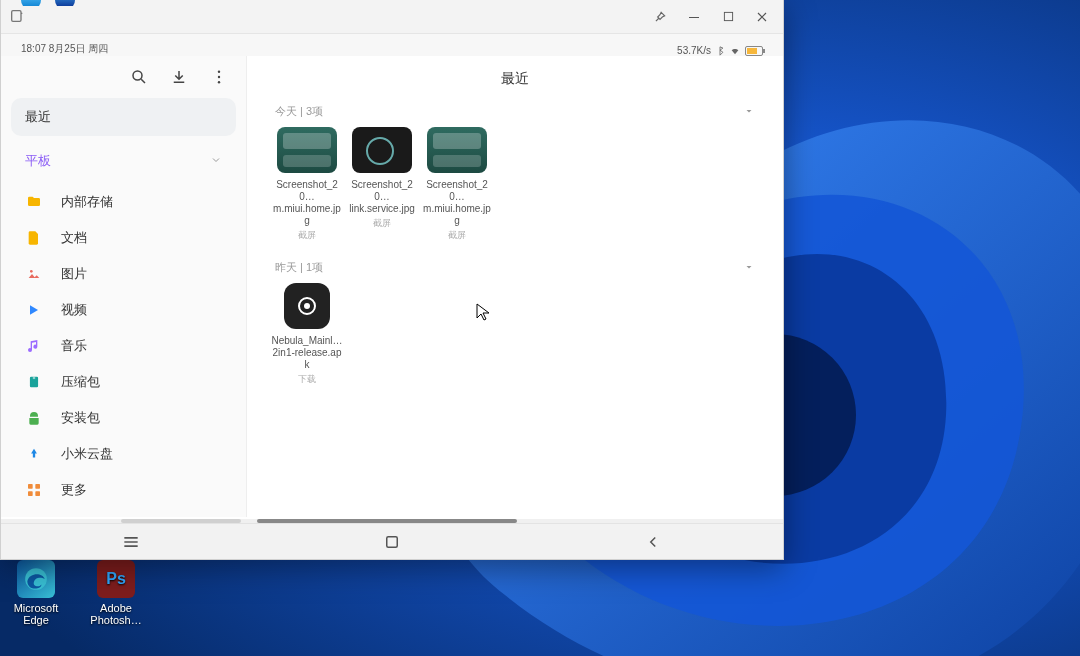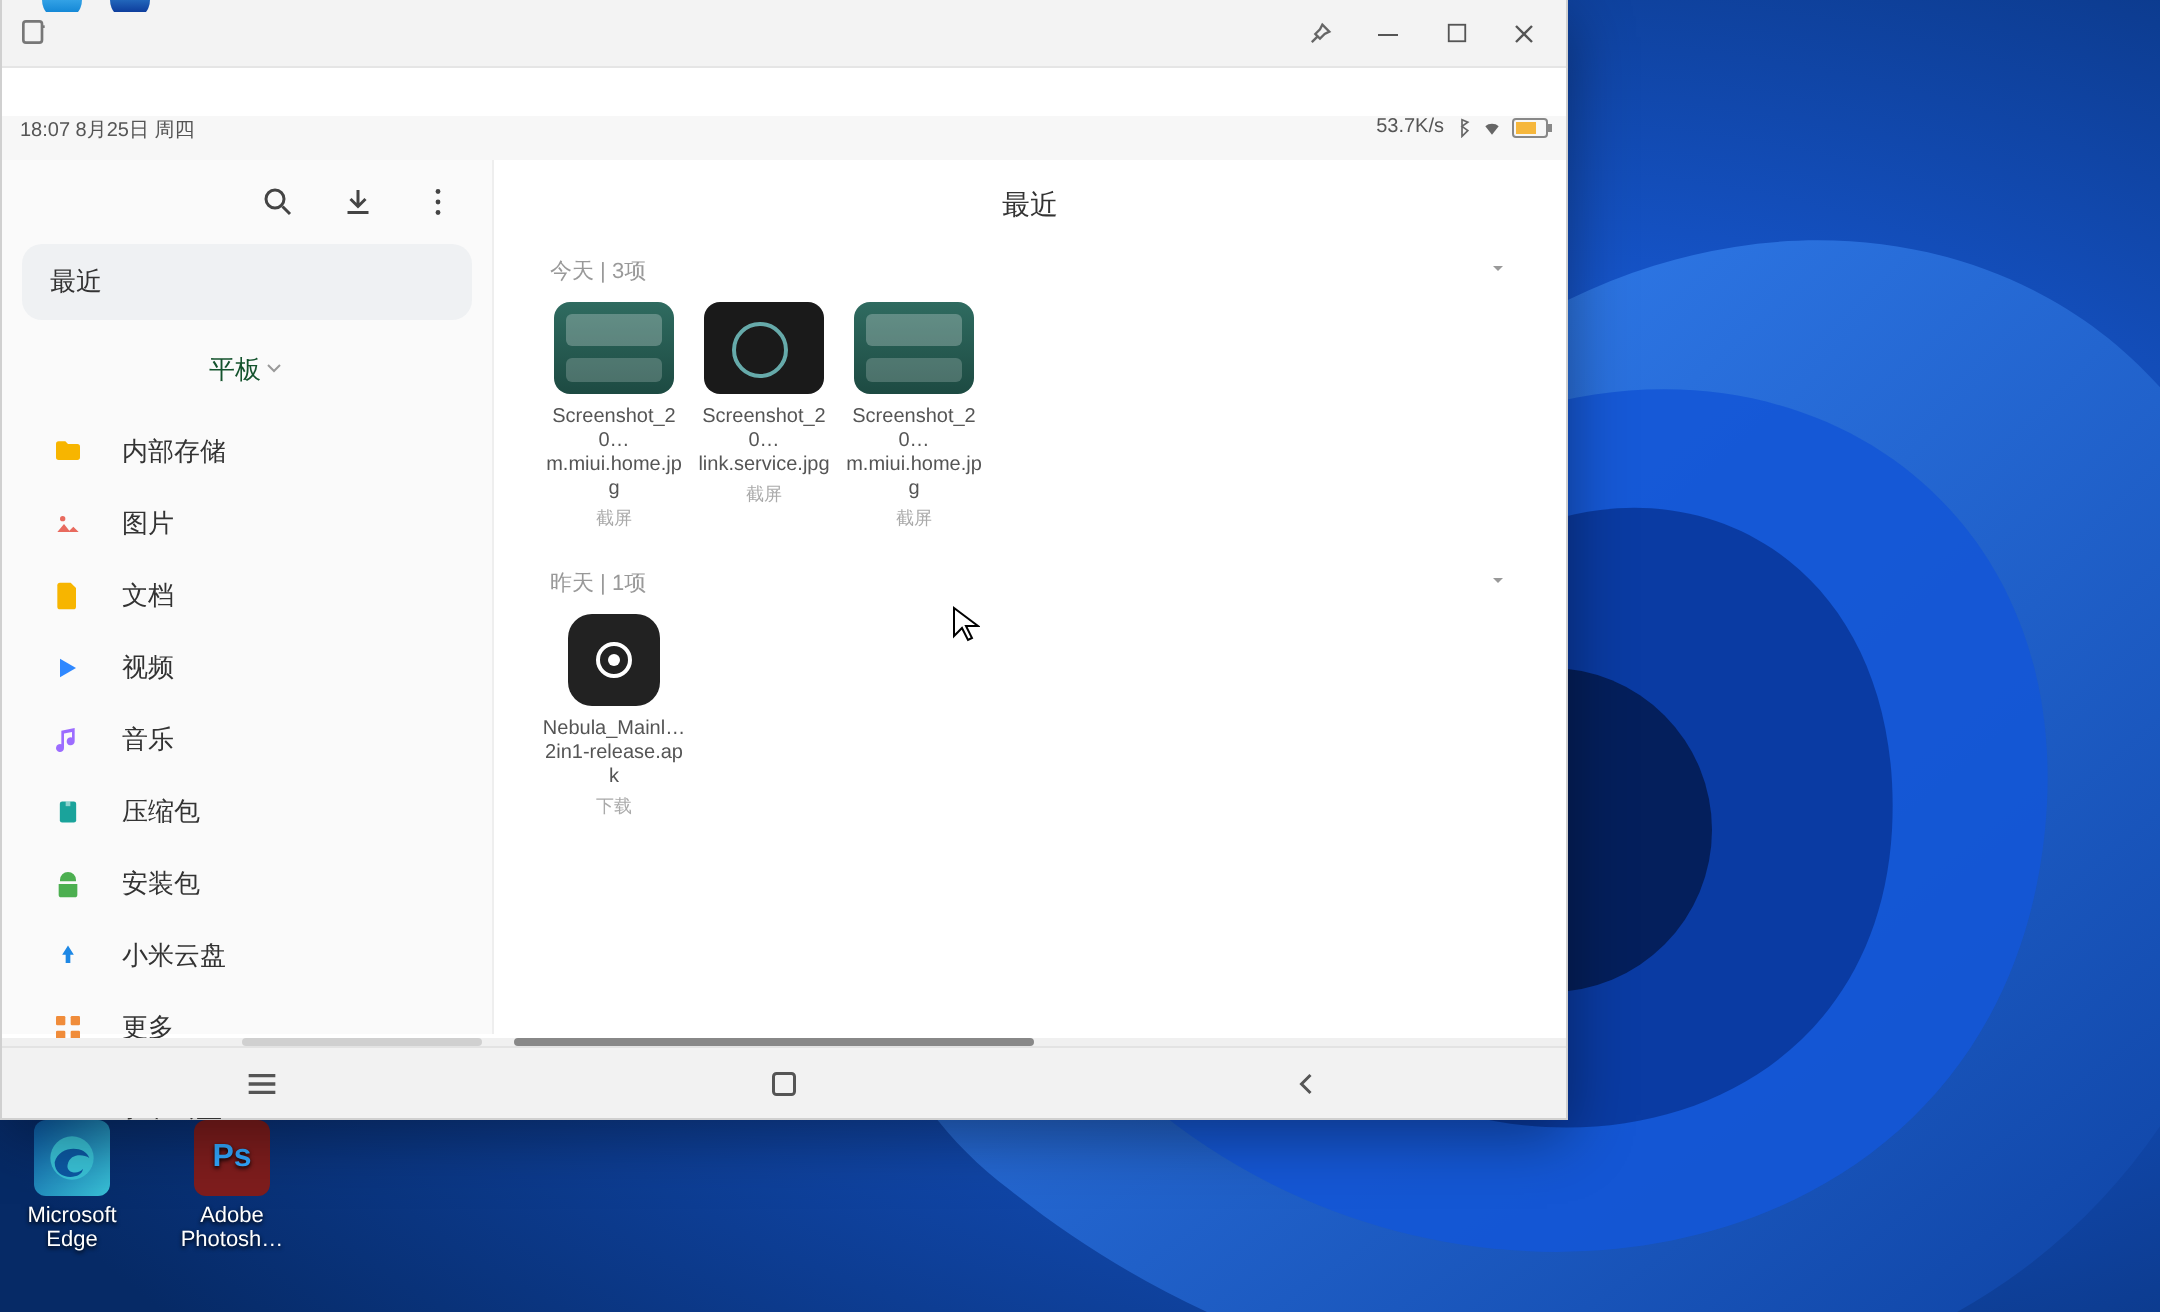--- a/index.html
+++ b/index.html
@@ -13,32 +13,32 @@
   .edge-glyph { background:linear-gradient(135deg,#0c59a4,#39c2d7); }
   .ps-glyph { background:#7f1d1d; color:#31a8ff; font-size:16px; font-weight:600; }
 
   .window { position:absolute; left:0; top:0; width:784px; height:560px; background:#fff; box-shadow:0 8px 30px rgba(0,0,0,.4); z-index:5; display:flex; flex-direction:column; border:1px solid #d0d0d0; border-top:none; }
   .titlebar { height:34px; background:#f3f3f3; display:flex; align-items:center; justify-content:space-between; padding:0 4px 0 8px; border-bottom:1px solid #e5e5e5; }
   .tb-left { display:flex; align-items:center; }
   .tb-newtab { width:18px; height:18px; color:#666; }
   .tb-right { display:flex; align-items:center; }
   .tb-btn { width:34px; height:28px; display:flex; align-items:center; justify-content:center; color:#555; cursor:pointer; }
 
-  .statusbar { height:22px; background:#f7f7f7; display:flex; align-items:flex-start; justify-content:space-between; padding:0 9px; font-size:10px; color:#555;margin-top:24px; }
+  .statusbar { height:22px; background:#f7f7f7; display:flex; align-items:flex-end; justify-content:space-between; padding:0 20px; font-size:10px; color:#555; }
   .sb-right { display:flex; align-items:center; gap:4px; }
   .batt { width:18px; height:10px; border:1px solid #888; border-radius:2px; position:relative; }
   .batt::after { content:""; position:absolute; right:-3px; top:2px; width:2px; height:4px; background:#888; }
   .batt .fill { position:absolute; left:1px; top:1px; bottom:1px; width:60%; background:#f6b73c; }
 
   .appbody { flex:1; display:flex; min-height:0; background:#fafafa; }
   .sidebar { width:245px; background:#fafafa; display:flex; flex-direction:column; padding:8px 10px 0; }
   .side-actions { display:flex; justify-content:flex-end; gap:22px; padding:4px 8px 12px; color:#444; }
   .side-actions .ic { width:18px; height:18px; cursor:pointer; }
   .side-sel { background:#eff1f3; border-radius:10px; padding:10px 14px; font-size:13px; color:#333; margin-bottom:6px; }
-  .side-row { display:flex; align-items:center; justify-content:center; padding:10px 14px; font-size:13px; color:#14532d; }
+  .side-row { display:flex; align-items:center; justify-content:space-between; padding:10px 14px; font-size:13px; color:#8b5cf6; }
   .nav-list { margin-top:4px; }
   .nav-item { display:flex; gap:18px; padding:9px 14px; font-size:13px; color:#333; cursor:pointer; }
   .nav-item .nic { width:18px; height:18px; display:flex; align-items:center; justify-content:center; font-size:14px; }
   .folder { color:#f7b500; }
   .doc { color:#f7b500; }
   .img { color:#e86a5e; }
   .vid { color:#2f88ff; }
   .mus { color:#9c6cff; }
   .zip { color:#1aa39b; }
   .apk { color:#4caf50; }
@@ -210,35 +210,35 @@
       <div class="nav-list" id="navlist">
           <div class="nav-item">
             <span class="nic folder">
               <svg width="16" height="16" viewBox="0 0 24 24" fill="#f7b500">
                 <path d="M3 6a2 2 0 012-2h5l2 2h7a2 2 0 012 2v8a2 2 0 01-2 2H5a2 2 0 01-2-2V6z"></path>
               </svg>
             </span>
             <span>内部存储</span>
           </div>
           <div class="nav-item">
+            <span class="nic doc">
+              <svg width="16" height="16" viewBox="0 0 24 24" fill="#f7b500">
+                <path d="M6 2h8l4 4v14a2 2 0 01-2 2H6a2 2 0 01-2-2V4a2 2 0 012-2z"></path>
+              </svg>
+            </span>
+            <span>文档</span>
+          </div>
+          <div class="nav-item">
             <span class="nic img">
               <svg width="16" height="16" viewBox="0 0 24 24" fill="#e86a5e">
                 <path d="M4 18l5-6 4 5 3-3 4 4H4z"></path>
                 <circle cx="8" cy="8" r="2"></circle>
               </svg>
             </span>
             <span>图片</span>
-          </div>
-          <div class="nav-item">
-            <span class="nic doc">
-              <svg width="16" height="16" viewBox="0 0 24 24" fill="#f7b500">
-                <path d="M6 2h8l4 4v14a2 2 0 01-2 2H6a2 2 0 01-2-2V4a2 2 0 012-2z"></path>
-              </svg>
-            </span>
-            <span>文档</span>
           </div>
           <div class="nav-item">
             <span class="nic vid">
               <svg width="16" height="16" viewBox="0 0 24 24" fill="#2f88ff">
                 <path d="M6 5l12 7-12 7V5z"></path>
               </svg>
             </span>
             <span>视频</span>
           </div>
           <div class="nav-item">

